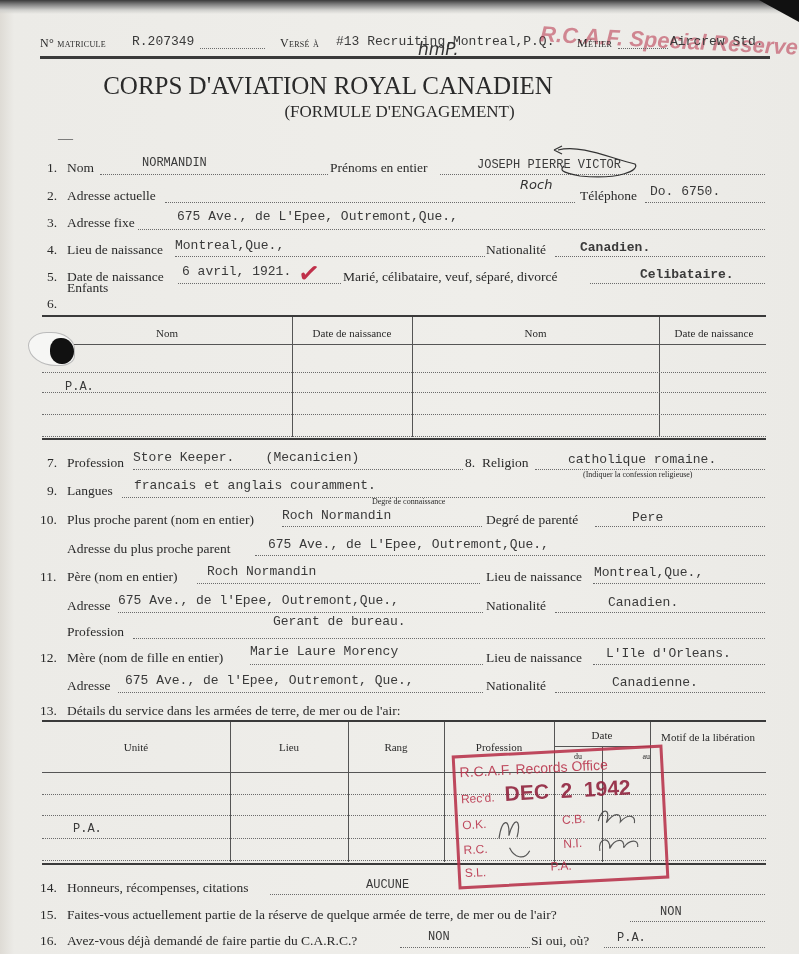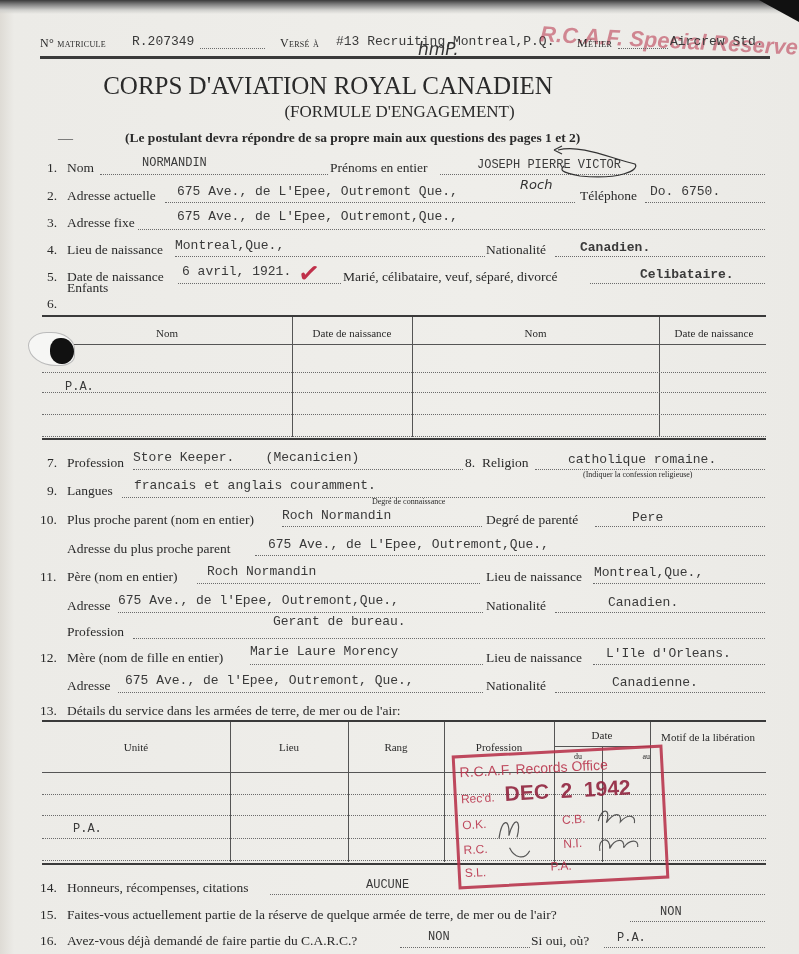--- a/index.html
+++ b/index.html
@@ -52,39 +52,37 @@
   <span class="abs hand" style="left:418px;top:4px;font-size:17px;">hmP.</span>
   <span class="abs stamp-text" style="left:540px;top:28px;font-size:22px;opacity:0.55;font-style:italic;font-weight:bold;transform:rotate(3deg);">R.C.A.F. Special Reserve</span>
   <span class="abs sc lbl" style="left:577px;top:36px;font-size:12px;">Métier</span>
   <div class="dots" style="left:618px;top:48px;width:50px;"></div>
   <span class="abs mono val" style="left:670px;top:34px;">Aircrew Std.</span>
   <div class="rule" style="left:40px;top:56px;width:730px;height:3px;"></div>
 
   <div class="abs" style="left:0;width:656px;top:72px;text-align:center;font-size:25px;">CORPS D'AVIATION ROYAL CANADIEN</div>
   <div class="abs" style="left:0;width:799px;top:102px;text-align:center;font-size:17px;">(FORMULE D'ENGAGEMENT)</div>
   <div class="abs" style="left:58px;top:130px;font-size:15px;color:#555;">—</div>
-  <div class="abs" style="left:125px;top:130px;font-size:13.5px;font-weight:bold;">(Le postulant devra répondre de sa propre main aux questions des pages 1 et 2)</div>
 
   <span class="abs lbl" style="left:47px;top:160px;">1.</span>
   <span class="abs lbl" style="left:67px;top:160px;">Nom</span>
   <div class="dots" style="left:100px;top:174px;width:228px;"></div>
   <span class="abs mono" style="left:142px;top:156px;font-size:12px;">NORMANDIN</span>
   <span class="abs lbl" style="left:330px;top:160px;">Prénoms en entier</span>
   <div class="dots" style="left:440px;top:174px;width:325px;"></div>
   <span class="abs mono" style="left:477px;top:158px;font-size:12px;">JOSEPH PIERRE VICTOR</span>
   <span class="abs hand" style="left:520px;top:142px;font-size:13px;">Roch</span>
   <svg class="abs" style="left:540px;top:142px;" width="110" height="40">
     <path d="M18 8 C 40 2, 70 16, 95 22 C 100 28, 80 38, 40 34 C 20 30, 20 28, 24 24" fill="none" stroke="#333" stroke-width="1.2"></path>
     <path d="M14 8 L 22 4 M14 8 L 22 12" stroke="#333" stroke-width="1.2"></path>
   </svg>
 
   <span class="abs lbl" style="left:47px;top:188px;">2.</span>
   <span class="abs lbl" style="left:67px;top:188px;">Adresse actuelle</span>
   <div class="dots" style="left:165px;top:202px;width:410px;"></div>
-  <span class="abs mono val" style="left:177px;top:184px;">675 Ave., de L'Epee, Outremont Que.,</span>
   <span class="abs lbl" style="left:580px;top:188px;">Téléphone</span>
   <div class="dots" style="left:645px;top:202px;width:120px;"></div>
   <span class="abs mono val" style="left:650px;top:184px;">Do. 6750.</span>
 
   <span class="abs lbl" style="left:47px;top:215px;">3.</span>
   <span class="abs lbl" style="left:67px;top:215px;">Adresse fixe</span>
   <div class="dots" style="left:138px;top:229px;width:627px;"></div>
   <span class="abs mono val" style="left:177px;top:209px;">675 Ave., de L'Epee, Outremont,Que.,</span>
 
   <span class="abs lbl" style="left:47px;top:242px;">4.</span>

